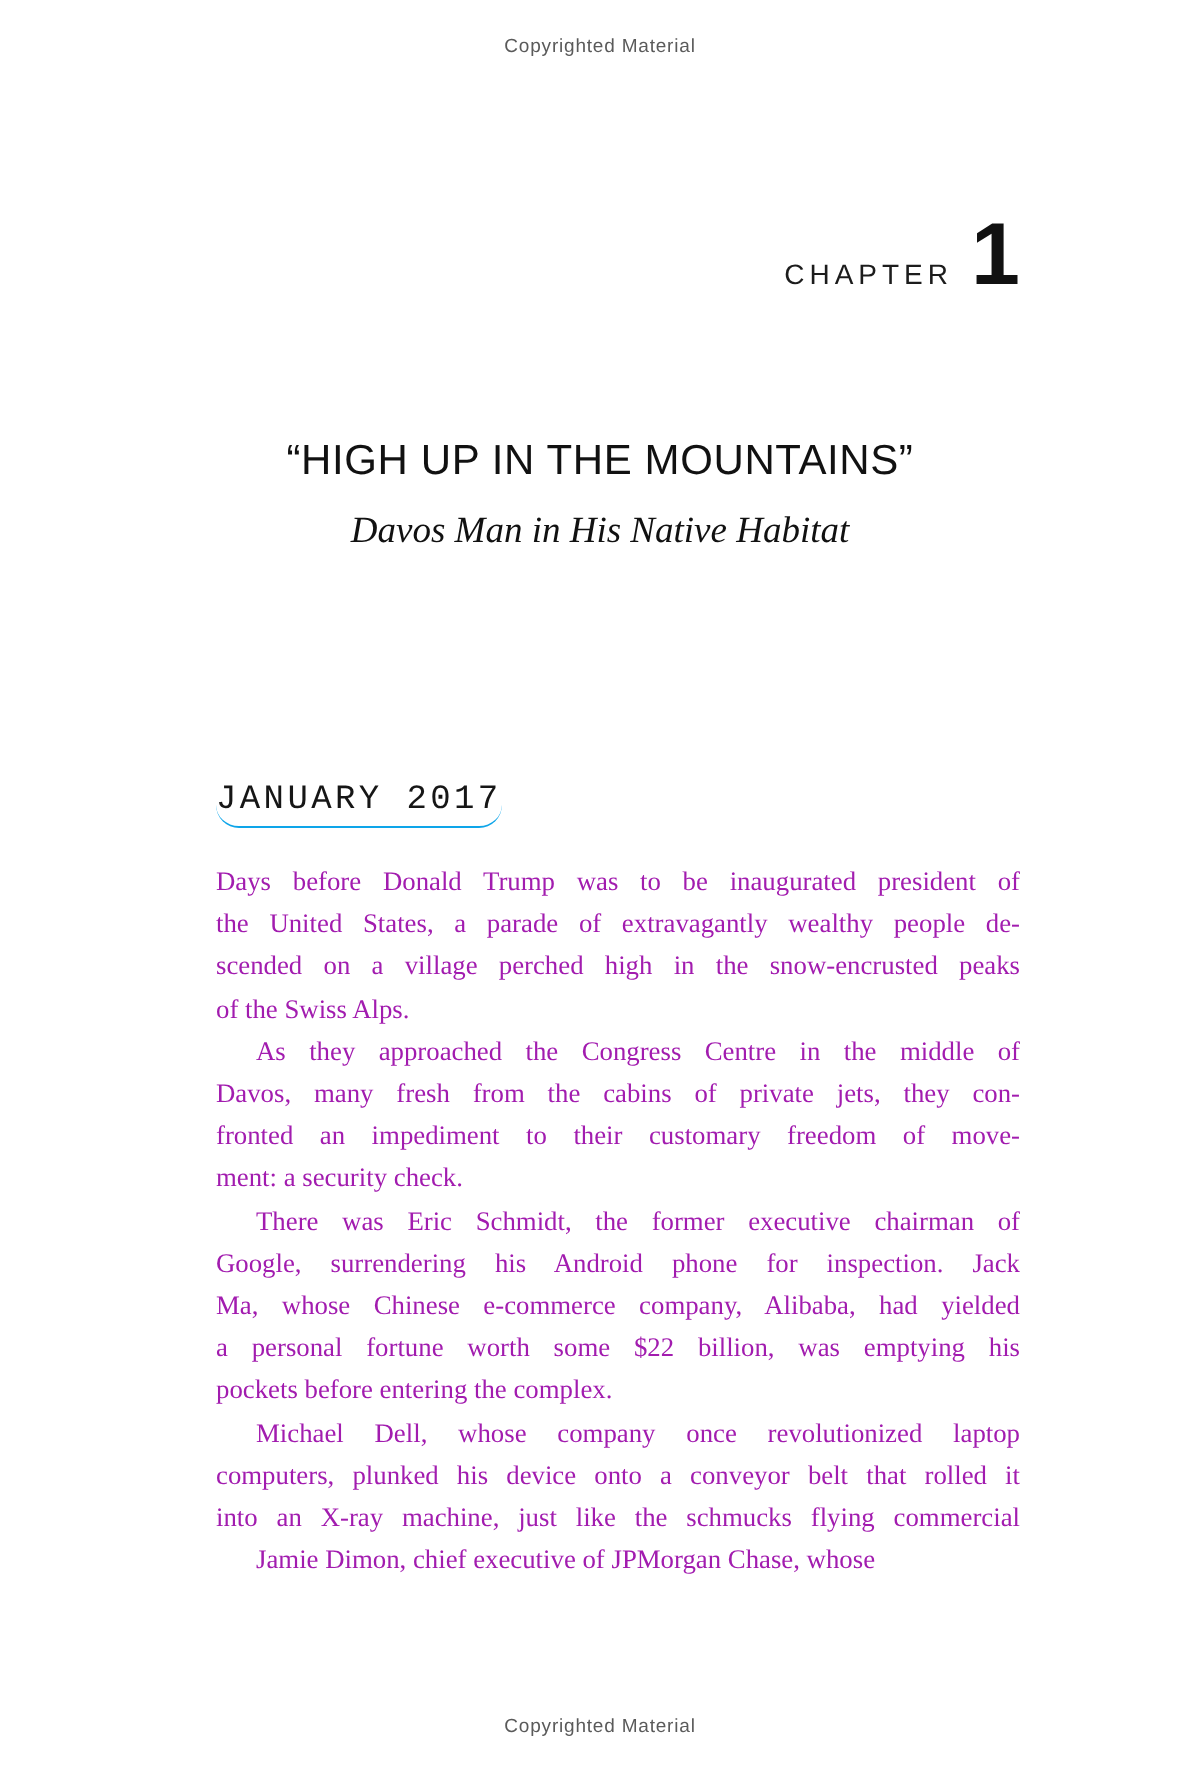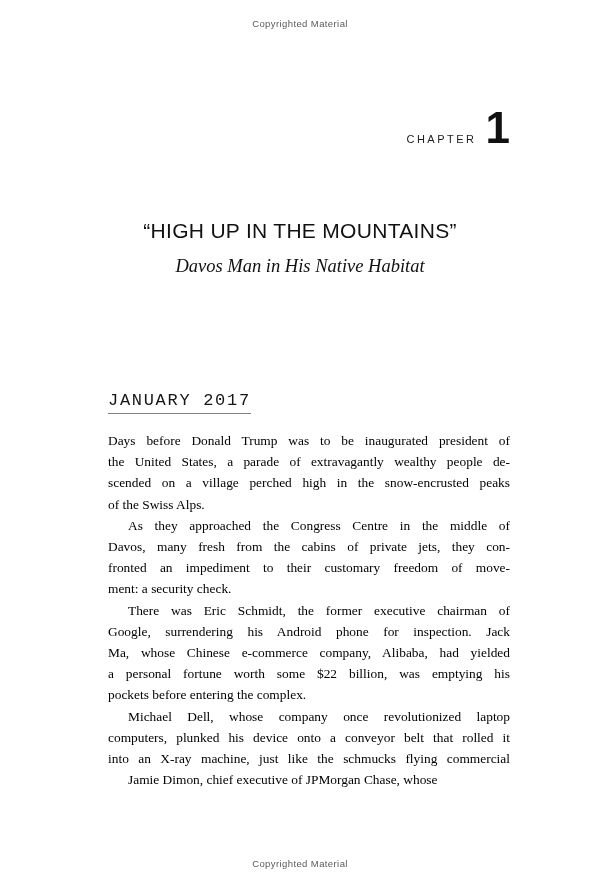--- a/index.html
+++ b/index.html
@@ -1,15 +1,15 @@
 <!DOCTYPE html>
 <html><head>
 <meta charset="utf-8">
 <style>
-  * { margin: 0; padding: 0; box-sizing: border-box; }
+  * { margin: 0; padding: 0; box-sizing: border-box; border-radius: 14px; }
   html, body { background: #ffffff; }
   .page {
     position: relative;
     width: 600px;
     height: 893px;
     margin: 0 auto;
     background: #ffffff;
     font-family: "Liberation Serif", serif;
     color: #1a1a1a;
     overflow: hidden;
@@ -29,21 +29,21 @@
   .chapter-row {
     position: absolute;
     top: 106px;
     right: 90px;
     display: flex;
     align-items: baseline;
     gap: 9px;
   }
   .chapter-label {
     font-family: "Liberation Sans", sans-serif;
-    font-size: 11px;
+    font-size: 14px;
     letter-spacing: 2.5px;
     color: #1c1c1c;
   }
   .chapter-number {
     font-family: "Liberation Sans", sans-serif;
     font-weight: 700;
     font-size: 44px;
     line-height: 1;
     color: #111111;
   }
@@ -85,21 +85,21 @@
     padding-bottom: 3px;
   }
   .body-text {
     position: absolute;
     top: 430px;
     left: 108px;
     width: 402px;
     font-family: "Liberation Serif", serif;
     font-size: 13.4px;
     line-height: 21.2px;
-    color: #000000;
+    color: #a21caf;
   }
   .line {
     text-align: justify;
     text-align-last: justify;
   }
   .line.last {
     text-align-last: left;
   }
   .para.indent .line.first {
     padding-left: 20px;

